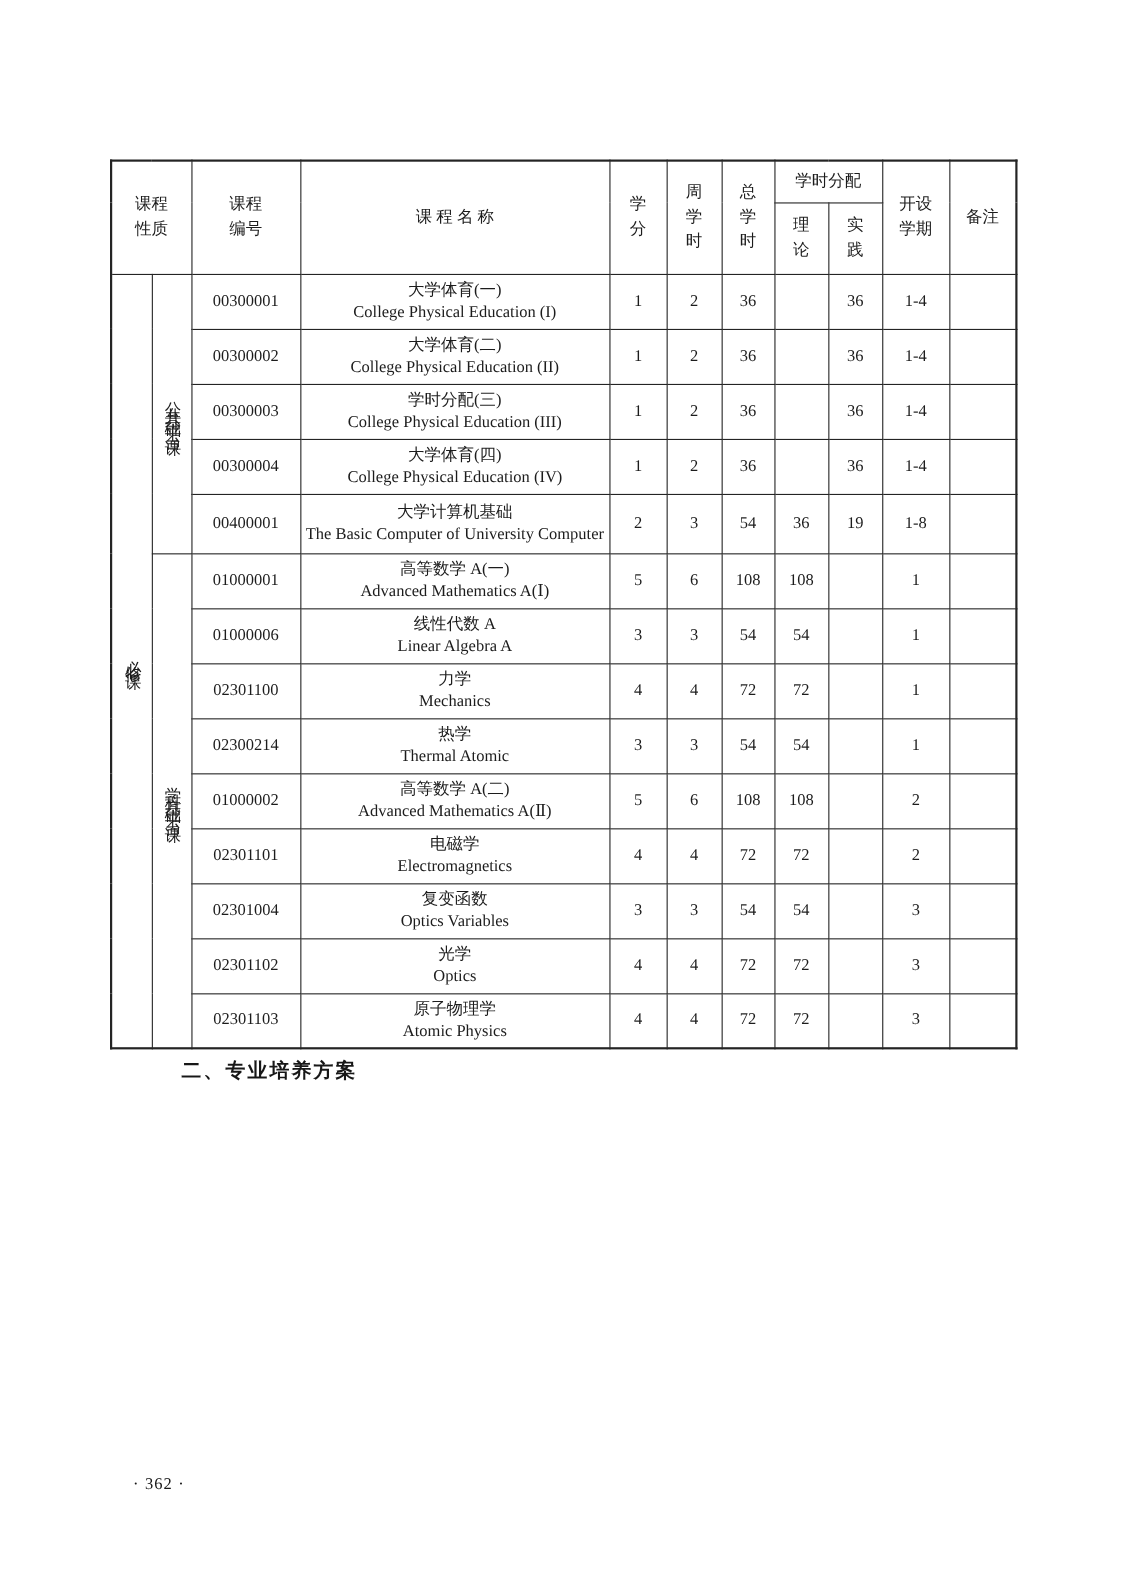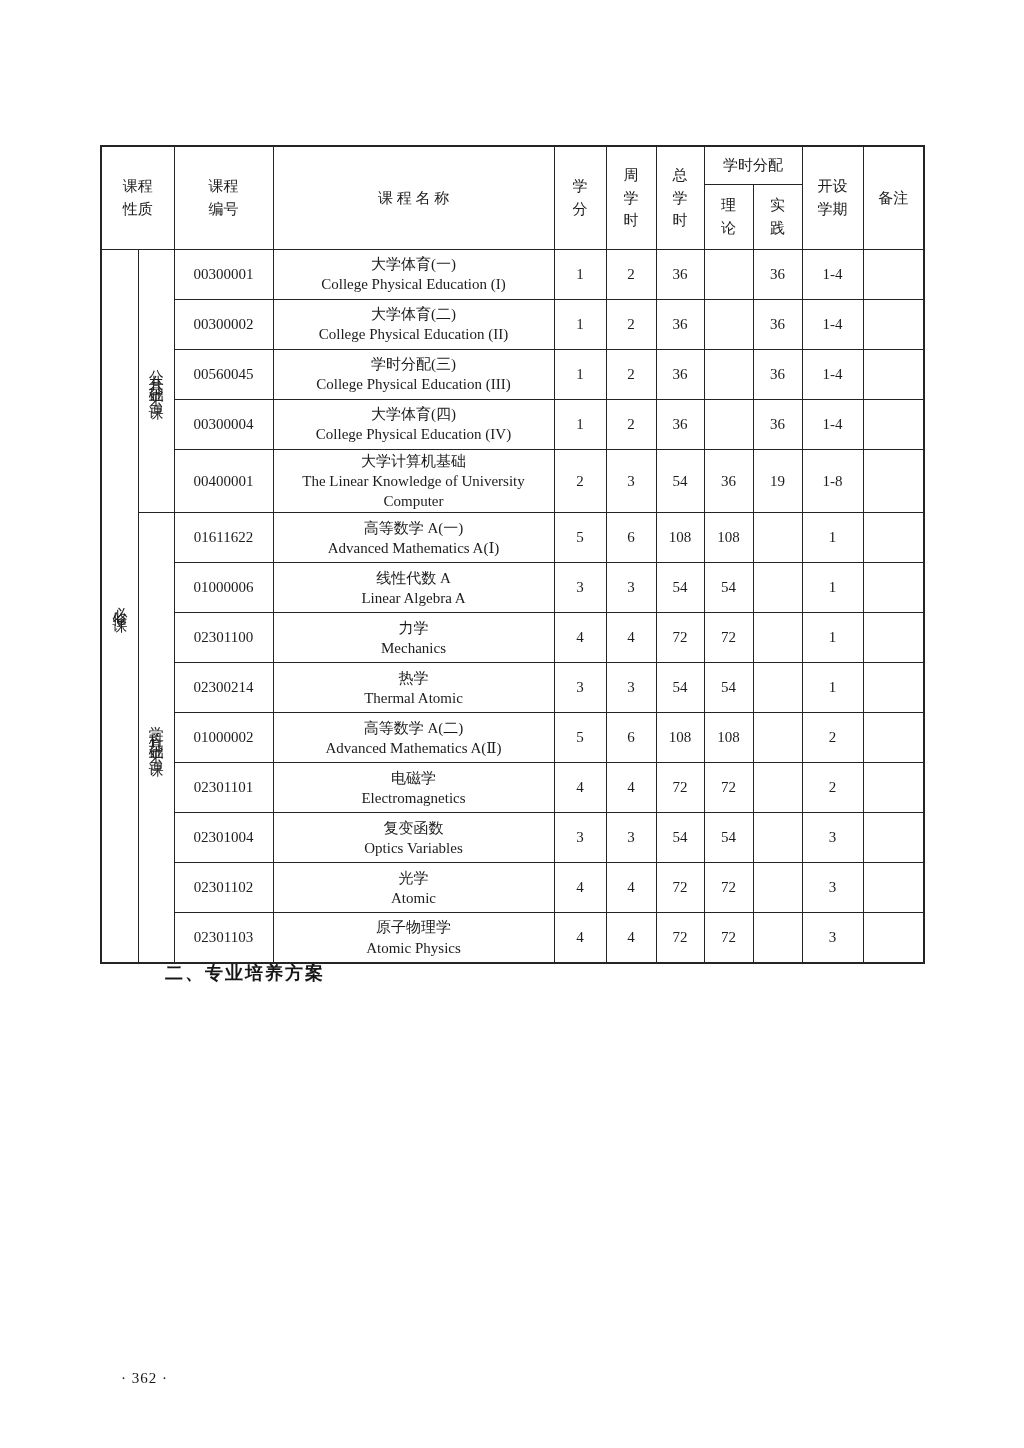--- a/index.html
+++ b/index.html
@@ -49,21 +49,20 @@
     font-weight: 700;
     font-size: 18px;
     letter-spacing: 2px;
     color: #171717;
   }
   .page-number {
     position: absolute; left: 121px; top: 1342px;
     font-size: 15px;
     letter-spacing: 1px;
     color: #171717;
-    margin-top: 28px;
   }
 </style>
 </head>
 <body>
 
 <div class="page">
 
   <table class="curriculum">
     <colgroup>
       <col style="width:37px">
@@ -126,21 +125,21 @@
 College Physical Education (II)</td>
         <td>1</td>
         <td>2</td>
         <td>36</td>
         <td></td>
         <td>36</td>
         <td>1-4</td>
         <td></td>
       </tr>
       <tr class="brow">
-        <td>00560045</td>
+        <td>00300003</td>
         <td class="name">学时分配(三)
 College Physical Education (III)</td>
         <td>1</td>
         <td>2</td>
         <td>36</td>
         <td></td>
         <td>36</td>
         <td>1-4</td>
         <td></td>
       </tr>
@@ -152,32 +151,32 @@
         <td>2</td>
         <td>36</td>
         <td></td>
         <td>36</td>
         <td>1-4</td>
         <td></td>
       </tr>
       <tr class="brow-tall">
         <td>00400001</td>
         <td class="name">大学计算机基础
-The Linear Knowledge of University Computer</td>
+The Basic Computer of University Computer</td>
         <td>2</td>
         <td>3</td>
         <td>54</td>
         <td>36</td>
         <td>19</td>
         <td>1-8</td>
         <td></td>
       </tr>
       <tr class="brow">
         <td rowspan="9"><span class="vert">学科基础平台课</span></td>
-        <td>01611622</td>
+        <td>01000001</td>
         <td class="name">高等数学 A(一)
 Advanced Mathematics A(Ⅰ)</td>
         <td>5</td>
         <td>6</td>
         <td>108</td>
         <td>108</td>
         <td></td>
         <td>1</td>
         <td></td>
       </tr>
@@ -249,21 +248,21 @@
         <td>3</td>
         <td>54</td>
         <td>54</td>
         <td></td>
         <td>3</td>
         <td></td>
       </tr>
       <tr class="brow">
         <td>02301102</td>
         <td class="name">光学
-Atomic</td>
+Optics</td>
         <td>4</td>
         <td>4</td>
         <td>72</td>
         <td>72</td>
         <td></td>
         <td>3</td>
         <td></td>
       </tr>
       <tr class="brow">
         <td>02301103</td>

